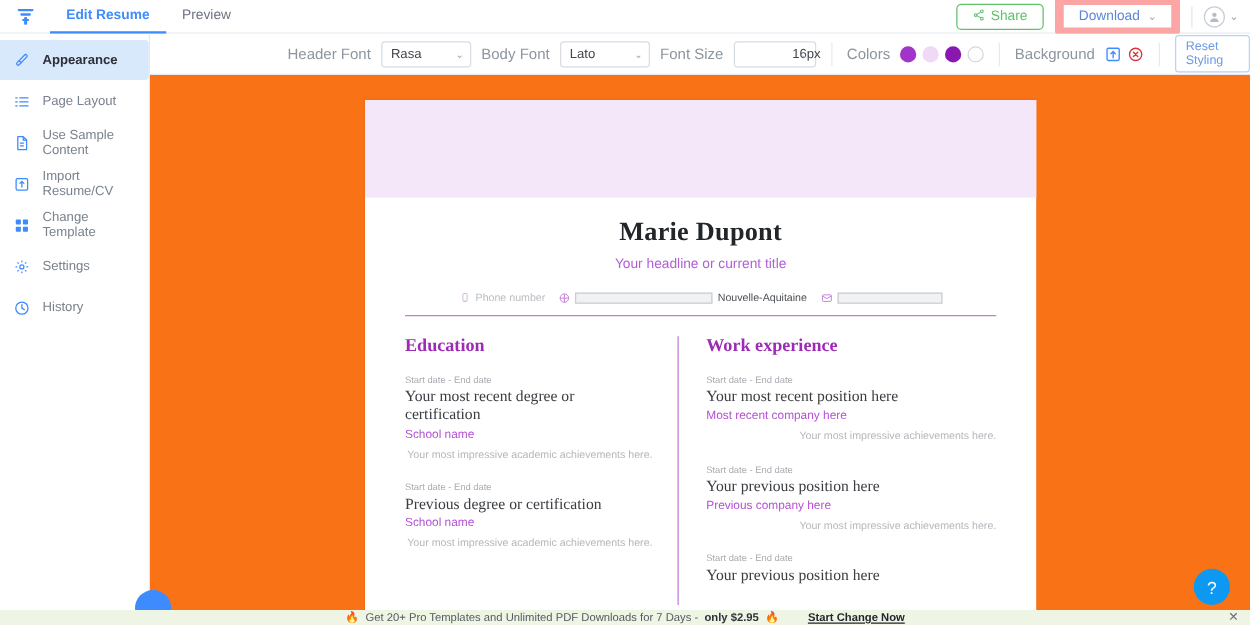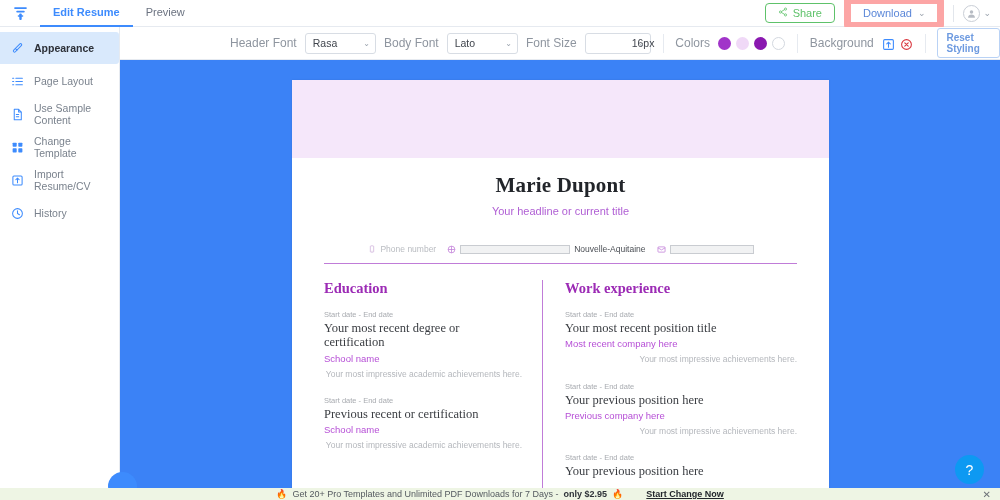--- a/index.html
+++ b/index.html
@@ -76,45 +76,45 @@
   .select.narrow { width: 46px; padding-left: 46px; }
   .select .sc { position: absolute; right: 5px; color: #9aa2ad; font-size: 8px; }
   .swatches { display: flex; align-items: center; gap: 5px; }
   .sw { width: 13px; height: 13px; border-radius: 50%; cursor: pointer; }
   .sw.ring { border: 1px solid #d3d8df; background: #fff; }
   .tb-sep { width: 1px; height: 19px; background: #e6eaf0; margin: 0 4px; }
   .bg-icons { display: flex; align-items: center; gap: 5px; }
   .bg-ico { width: 13px; height: 13px; cursor: pointer; }
   .btn-reset {
     border: 1px solid #b9d2f5; border-radius: 3px; color: #6d9ae0;
-    background: #fff; font-size: 10px; padding: 3px 8px; cursor: pointer; font-weight: bold;
+    background: #fff; font-size: 10px; padding: 3px 8px; cursor: pointer;
   }
 
   
   .canvas {
     position: absolute; left: 120px; top: 60px; width: 880px; height: 428px;
-    background: #3b82f6; overflow: hidden;
+    background: #f97316; overflow: hidden;
   }
   .page {
     position: absolute; left: 172px; top: 20px; width: 537px; height: 600px;
     background: #ffffff; box-shadow: 0 0 2px rgba(0,0,0,0.10);
   }
   .page-banner { height: 78px; background: #f5e7fa; }
   .page-body { padding: 0 32px; }
 
   .res-name {
     text-align: center; font-family: "Liberation Serif", serif; font-weight: bold;
     font-size: 21px; color: #22252a; margin-top: 15px; letter-spacing: 0.2px;
   }
   .res-headline {
     text-align: center; font-size: 11px; color: #b05fd4; margin-top: 7px;
   }
   .contact-row {
     display: flex; align-items: center; justify-content: center;
-    gap: 11px; margin-top: 27px; font-size: 8.5px; color: #b9bcc1;
+    gap: 11px; margin-top: 16px; font-size: 8.5px; color: #b9bcc1;
   }
   .cg { display: flex; align-items: center; gap: 4px; }
   .cg-ico { width: 9px; height: 9px; display: flex; align-items: center; justify-content: center; }
   .ph-box {
     display: inline-block; height: 9px; border: 1px solid #c9ccd1; background: #f1f2f3;
   }
   .ph-box.w1 { width: 110px; }
   .ph-box.w2 { width: 84px; }
   .ct-text { font-size: 8.5px; color: #4b4f55; }
   .divider-h { height: 1px; background: #c07cd8; margin-top: 9px; }
@@ -239,40 +239,49 @@
           <path d="M6 2.5h8l5 5v14H6z"></path>
             <path d="M14 2.5v5h5"></path>
             <path d="M9 12h6M9 16h6"></path>
         </svg>
       </span>
       <span>Use Sample Content</span>
     </div>
 
     <div class="side-item">
       <span class="side-ico">
+        <svg width="13" height="13" viewBox="0 0 24 24" fill="none" stroke="#3d8bfd" stroke-width="1.9" stroke-linecap="round">
+          <rect x="3.5" y="3.5" width="17" height="17" rx="2"></rect>
+          <path d="M12 16V8M9 10.5 12 7.6l3 2.9"></path>
+        </svg>
+      </span>
+      <span>Import Resume/CV</span>
+    </div>
+
+    <div class="side-item">
+      <span class="side-ico">
         <svg width="13" height="13" viewBox="0 0 24 24" fill="#3d8bfd">
           <rect x="3" y="3" width="7.5" height="7.5" rx="1.2"></rect>
           <rect x="13.5" y="3" width="7.5" height="7.5" rx="1.2"></rect>
           <rect x="3" y="13.5" width="7.5" height="7.5" rx="1.2"></rect>
           <rect x="13.5" y="13.5" width="7.5" height="7.5" rx="1.2"></rect>
         </svg>
       </span>
       <span>Change Template</span>
     </div>
 
     <div class="side-item">
       <span class="side-ico">
-        <svg width="13" height="13" viewBox="0 0 24 24" fill="none" stroke="#3d8bfd" stroke-width="1.9" stroke-linecap="round">
-          <rect x="3.5" y="3.5" width="17" height="17" rx="2"></rect>
-          <path d="M12 16V8M9 10.5 12 7.6l3 2.9"></path>
-        </svg>
-      </span>
-      <span>Import Resume/CV</span>
-    </div>
-
+        <svg width="13" height="13" viewBox="0 0 24 24" fill="none" stroke="#3d8bfd" stroke-width="1.8">
+          <circle cx="12" cy="12" r="3"></circle>
+          <path d="M12 2.6v2.6M12 18.8v2.6M21.4 12h-2.6M5.2 12H2.6M18.6 5.4l-1.9 1.9M7.3 16.7l-1.9 1.9M18.6 18.6l-1.9-1.9M7.3 7.3 5.4 5.4"></path>
+        </svg>
+      </span>
+      <span>Settings</span>
+    </div>
 
     <div class="side-item">
       <span class="side-ico">
         <svg width="13" height="13" viewBox="0 0 24 24" fill="none" stroke="#3d8bfd" stroke-width="1.9" stroke-linecap="round">
           <circle cx="12" cy="12" r="9"></circle>
             <path d="M12 6.8V12l3.6 2.2"></path>
         </svg>
       </span>
       <span>History</span>
     </div>
@@ -382,34 +391,34 @@
 
             <div class="entry">
               <div class="e-date">Start date - End date</div>
               <div class="e-title">Your most recent degree or certification</div>
               <div class="e-org">School name</div>
               <div class="e-desc">Your most impressive academic achievements here.</div>
             </div>
 
             <div class="entry">
               <div class="e-date">Start date - End date</div>
-              <div class="e-title">Previous recent or certification</div>
+              <div class="e-title">Previous degree or certification</div>
               <div class="e-org">School name</div>
               <div class="e-desc">Your most impressive academic achievements here.</div>
             </div>
           </div>
 
           <div class="col-divider"></div>
 
           <div class="col-right">
             <div class="sec-title">Work experience</div>
 
             <div class="entry">
               <div class="e-date">Start date - End date</div>
-              <div class="e-title">Your most recent position title</div>
+              <div class="e-title">Your most recent position here</div>
               <div class="e-org">Most recent company here</div>
               <div class="e-desc">Your most impressive achievements here.</div>
             </div>
 
             <div class="entry">
               <div class="e-date">Start date - End date</div>
               <div class="e-title">Your previous position here</div>
               <div class="e-org">Previous company here</div>
               <div class="e-desc">Your most impressive achievements here.</div>
             </div>

